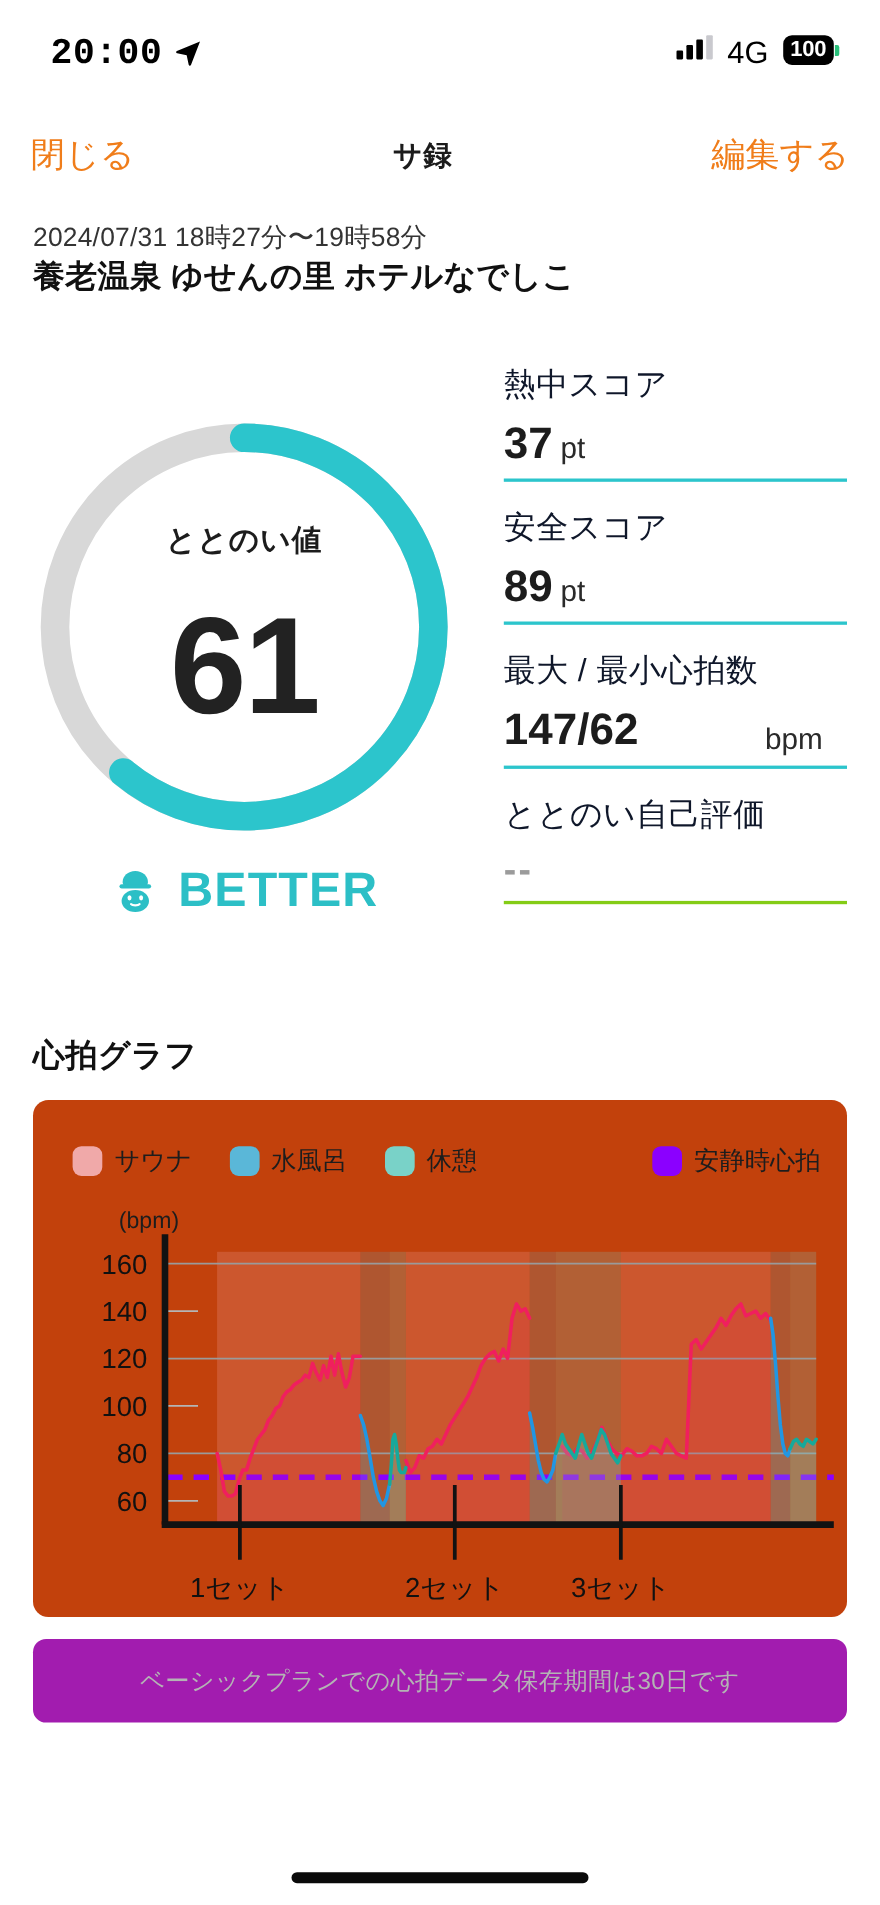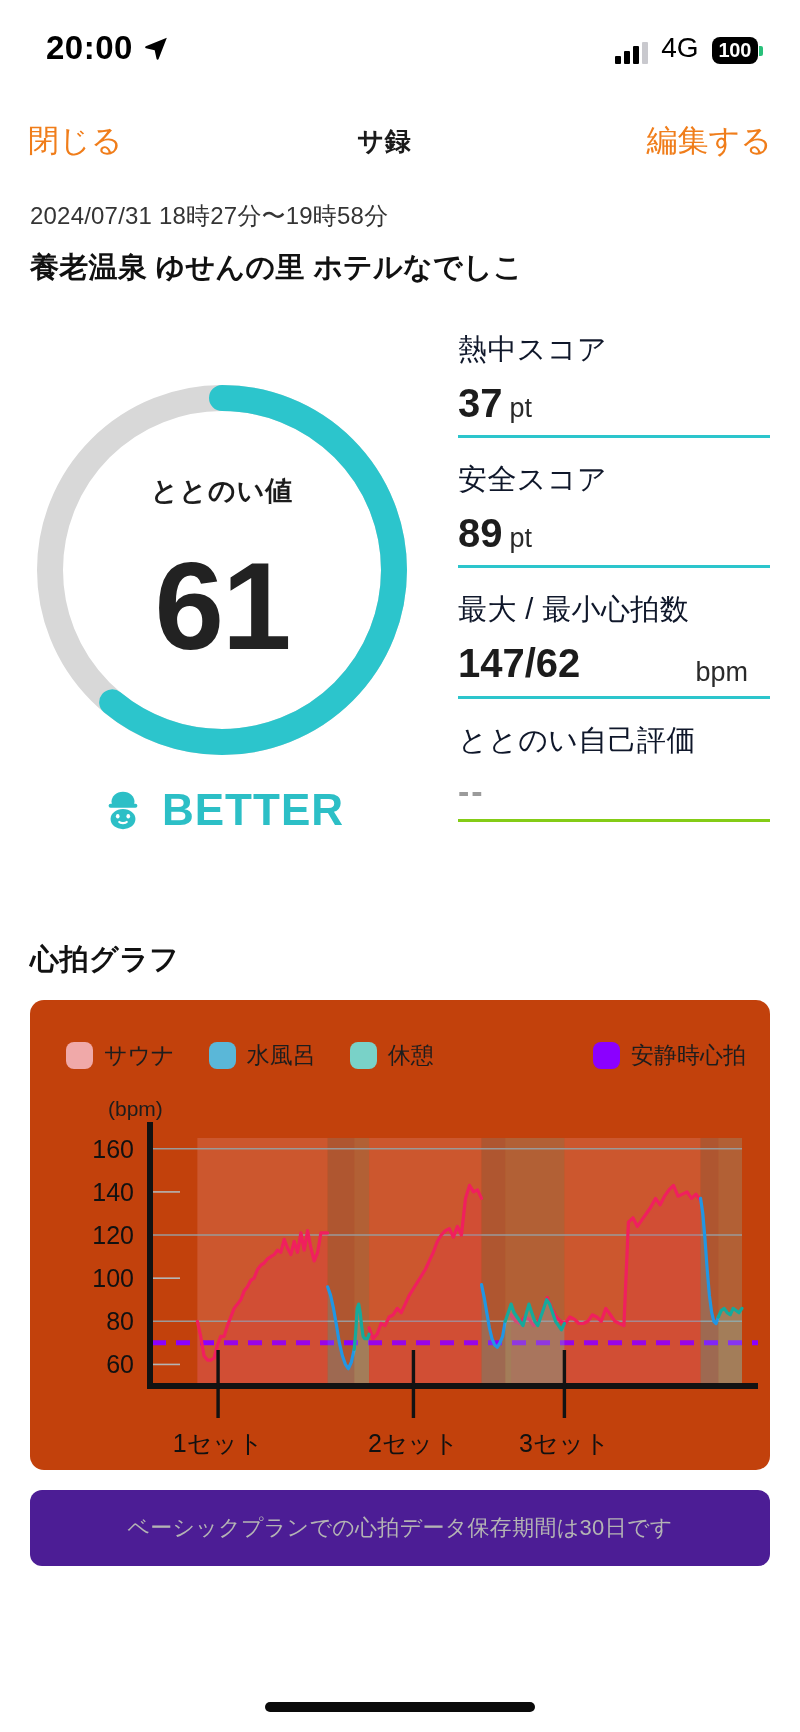--- a/index.html
+++ b/index.html
@@ -10,24 +10,24 @@
     -webkit-font-smoothing: antialiased;
   }
   body { position: relative; overflow: hidden; }
 
   
   .statusbar {
     position: absolute; top: 0; left: 0; right: 0; height: 96px;
     display: flex; align-items: center; justify-content: space-between;
     padding: 0 42px 0 46px;
   }
-  .sb-left { display: flex; align-items: center; gap: 10px; }
+  .sb-left { display: flex; align-items: center; gap: 10px; font-family: Liberation Mono, monospace; }
   .sb-time { font-size: 33px; font-weight: 600; color: #000; letter-spacing: 0.5px; }
   .loc-arrow { width: 26px; height: 26px; display: block; }
-  .sb-right { display: flex; align-items: flex-end; gap: 13px; }
+  .sb-right { display: flex; align-items: flex-start; gap: 13px; }
   .bars { display: flex; align-items: flex-end; gap: 3px; height: 22px; }
   .bars i { display: block; width: 6px; background: #000; border-radius: 1px; }
   .bars i:nth-child(1) { height: 8px; }
   .bars i:nth-child(2) { height: 13px; }
   .bars i:nth-child(3) { height: 18px; }
   .bars i:nth-child(4) { height: 22px; background: #c9c9ce; }
   .net { font-size: 28px; font-weight: 500; color: #000; }
   .battery {
     background: #000; color: #fff; font-size: 20px; font-weight: 700;
     border-radius: 8px; padding: 3px 7px 4px; line-height: 1;
@@ -43,21 +43,21 @@
     position: absolute; top: 104px; left: 0; right: 0; height: 74px;
     display: flex; align-items: center; justify-content: space-between;
     padding: 0 28px;
   }
   .nav-action { font-size: 31px; color: #f07d1a; font-weight: 400; }
   .nav-title { font-size: 26px; color: #1b1b1b; font-weight: 700; letter-spacing: 1px; }
 
   
   .head-info { position: absolute; top: 200px; left: 30px; right: 30px; }
   .date-range { font-size: 24px; color: #343434; letter-spacing: 0.2px; }
-  .venue-name { font-size: 29px; color: #111; font-weight: 700; margin-top: 16px; letter-spacing: 0.3px; }
+  .venue-name { font-size: 29px; color: #111; font-weight: 700; letter-spacing: 0.3px; }
 
   
   .summary { position: absolute; top: 330px; left: 0; right: 0; height: 600px; }
 
   .gauge-wrap {
     position: absolute; left: 22px; top: 40px;
     width: 400px; height: 400px;
   }
   .gauge-wrap svg { display: block; }
   .gauge-center {
@@ -102,21 +102,21 @@
   .legend .spacer { flex: 1 1 auto; }
   .legend-item { display: flex; align-items: center; gap: 11px; }
   .legend-swatch { width: 27px; height: 27px; border-radius: 8px; display: block; }
   .legend-text { font-size: 23px; color: #1d1d1d; }
 
   .plot { position: absolute; top: 86px; left: 0; width: 740px; height: 380px; }
   .plot svg { display: block; }
 
   .footer-note {
     position: absolute; top: 1490px; left: 30px; width: 740px; height: 76px;
-    background: #4c1d95; border-radius: 12px;
+    background: #a21caf; border-radius: 12px;
     display: flex; align-items: center; justify-content: center;
     font-size: 22px; color: #b4b4b4; letter-spacing: 0.3px;
   }
 
   .home-indicator {
     position: absolute; bottom: 20px; left: 50%; transform: translateX(-50%);
     width: 270px; height: 10px; background: #0a0a0a; border-radius: 6px;
   }
 </style>
 </head>

